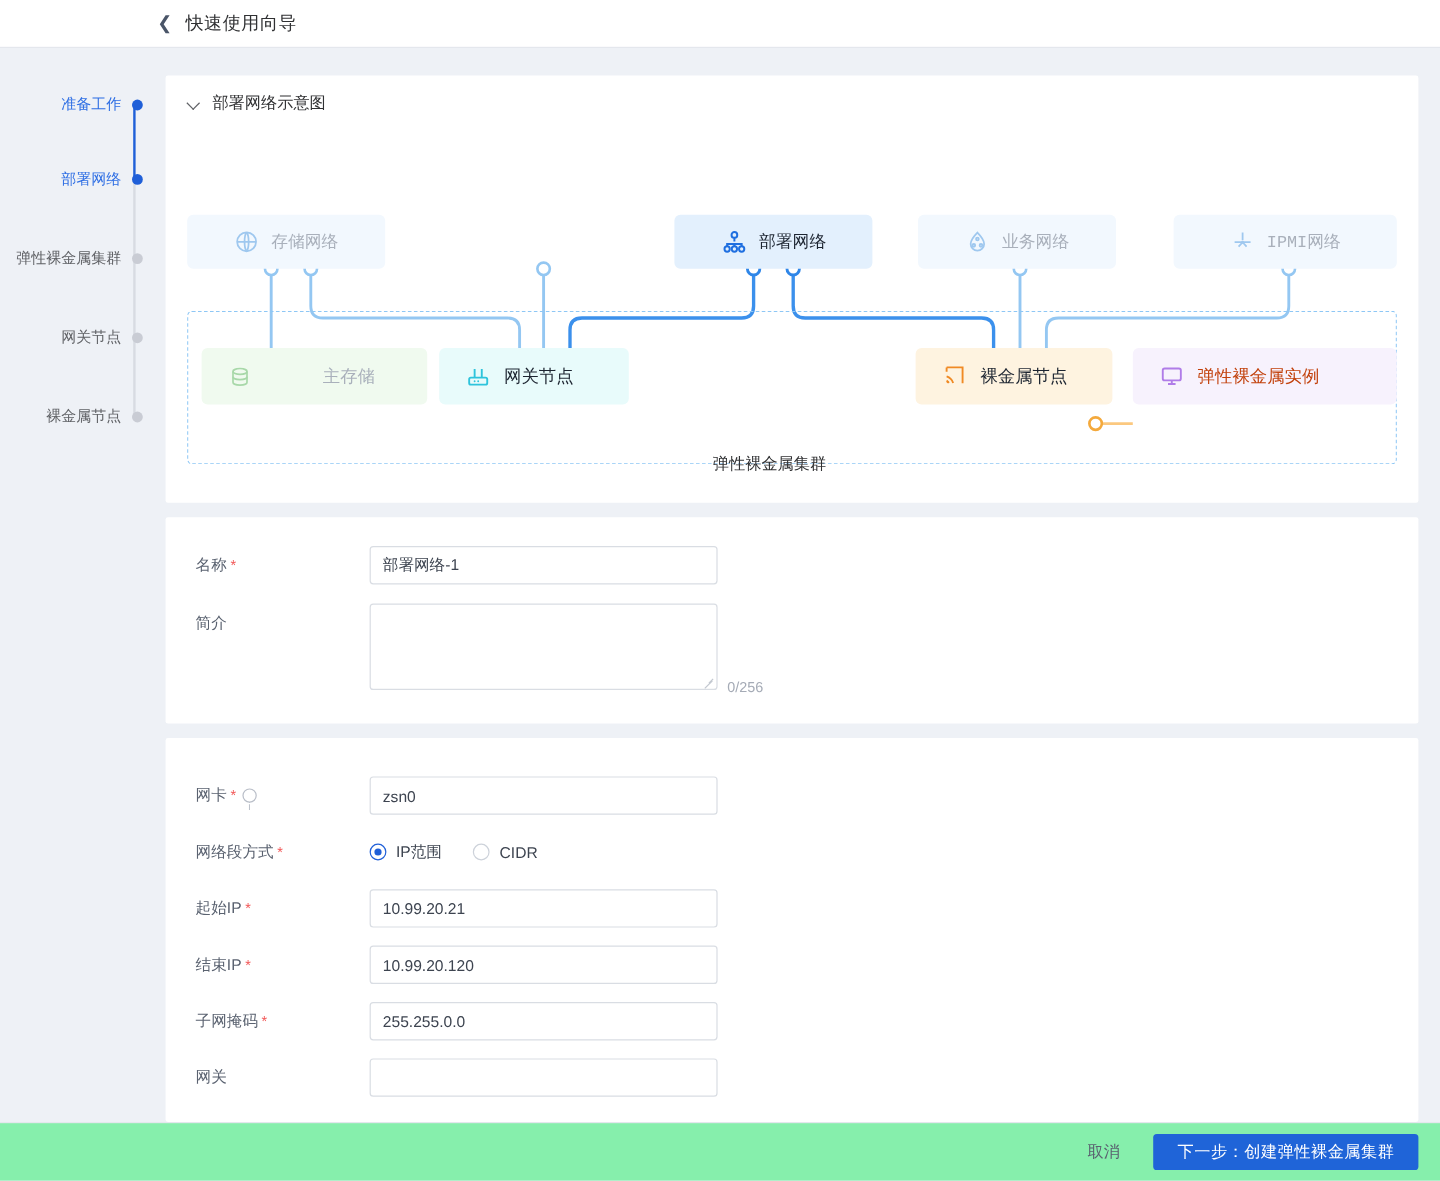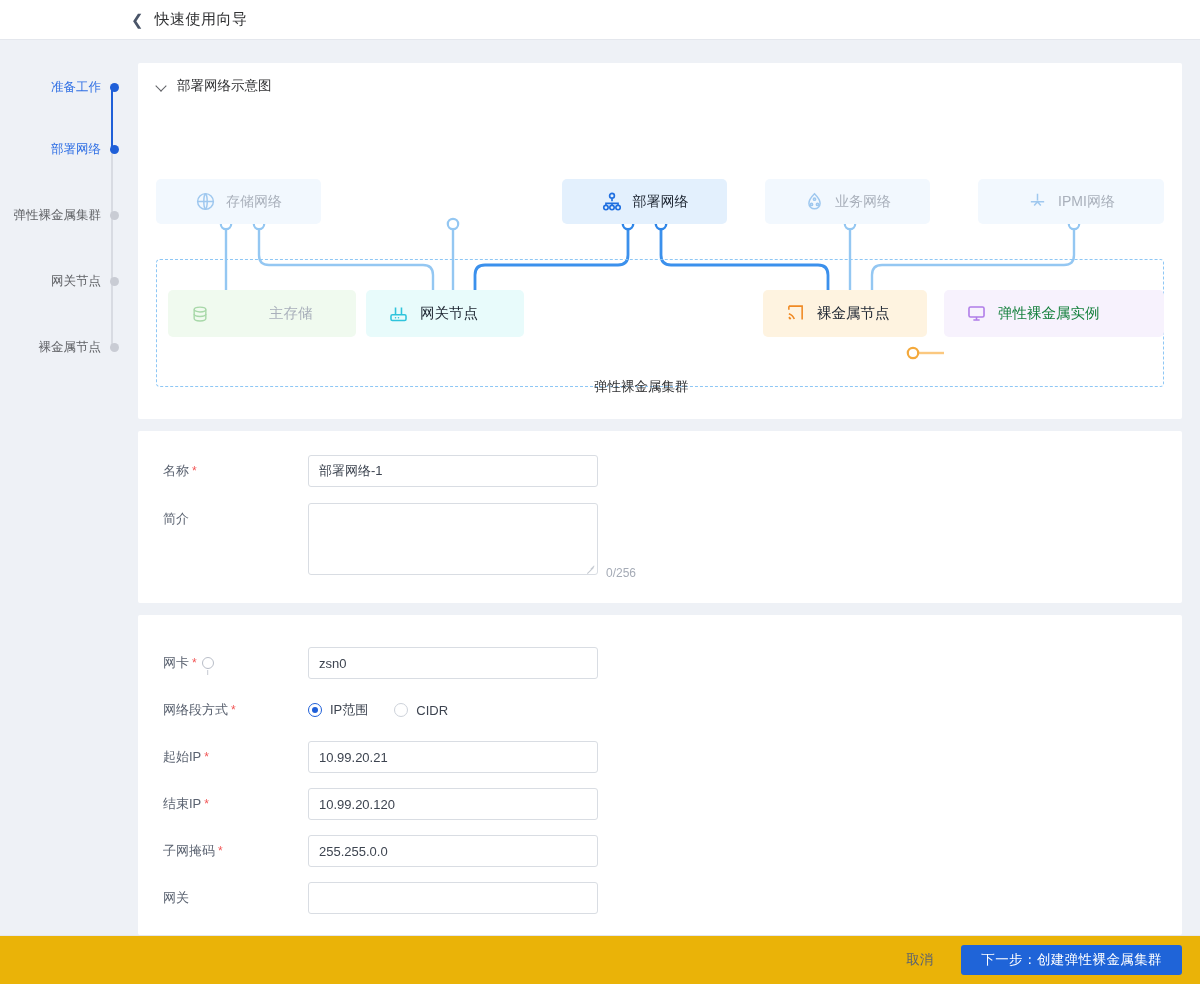--- a/index.html
+++ b/index.html
@@ -49,21 +49,21 @@
                   cursor:pointer; }
   .chev { width:12px; height:12px; position:relative; margin-right:9px; }
   .chev:before { content:""; position:absolute; left:1px; top:2px; width:7px; height:7px;
      border-right:1.4px solid #606266; border-bottom:1.4px solid #606266;
      transform:rotate(45deg); }
   .diagram-title { font-size:13.5px; color:#303133; }
 
   .net-card {
     position:absolute; height:45px; border-radius:5px;
     display:flex; align-items:center; justify-content:center;
-    background:#f2f8fe; gap:10px; cursor:pointer;
+    background:#f2f8fe; gap:10px; cursor:pointer;font-family:Liberation Mono, monospace;
   }
   .net-card.sel { background:#e3f0fd; }
   .net-card .lbl { font-size:14px; color:#a9b0bb; white-space:nowrap; }
   .net-card.sel .lbl { color:#1c2430; }
   .net-card svg { display:block; }
 
   .grp-card {
     position:absolute; height:47px; border-radius:5px; display:flex;
     align-items:center; padding-left:22px; gap:11px; cursor:pointer;
   }
@@ -114,21 +114,21 @@
   .rdot { width:14px; height:14px; border-radius:50%; border:1px solid #cdd2da;
           background:#fff; position:relative; flex:0 0 auto; }
   .radio.on .rdot { border:1px solid #1f5fd8; }
   .radio.on .rdot:after { content:""; position:absolute; left:3px; top:3px;
           width:6px; height:6px; border-radius:50%; background:#1f5fd8; }
   .rlbl { font-size:13px; color:#3d4450; }
 
   
   .footer {
     position:absolute; left:0; top:935px; width:1200px; height:49px;
-    background:#eab308; border-top:1px solid #e4e7ed;
+    background:#86efac; border-top:1px solid #e4e7ed;
     display:flex; align-items:center; justify-content:flex-end; gap:18px;
     padding-right:18px;
   }
   .btn-cancel { font-size:13.5px; color:#5a6270; cursor:pointer; padding:6px 10px; }
   .btn-next {
     background:#1f64d8; color:#fff; font-size:13.5px; border:none; border-radius:3px;
     height:30px; padding:0 20px; cursor:pointer; letter-spacing:.4px;
     font-family:"Liberation Sans","DejaVu Sans",sans-serif;
   }
   svg.wires { position:absolute; left:0; top:0; pointer-events:none; }
@@ -285,21 +285,21 @@
           <circle cx="5.4" cy="17.6" r="1.1" fill="#f08a24" stroke="none"></circle>
         </svg>
         <span class="lbl" style="color:#1c2430;">裸金属节点</span>
       </div>
 
       <div class="grp-card" style="left:806px; top:227px; width:220px; background:#f7f2fd;">
         <svg width="21" height="21" viewBox="0 0 24 24" fill="none" stroke="#b07ce8" stroke-width="1.8">
           <rect x="3.4" y="4.6" width="17.2" height="11.4" rx="1.8"></rect>
           <path d="M12 16v3.4M8.4 19.4h7.2"></path>
         </svg>
-        <span class="lbl" style="color:#15803d;">弹性裸金属实例</span>
+        <span class="lbl" style="color:#c2410c;">弹性裸金属实例</span>
       </div>
     </div>
 
     <div class="panel form1">
 
       <div class="frow" style="top:24px;">
         <div class="flabel"><span>名称</span><span class="req">*</span></div>
         <input class="inp" value="部署网络-1" style="">
       </div>
 

